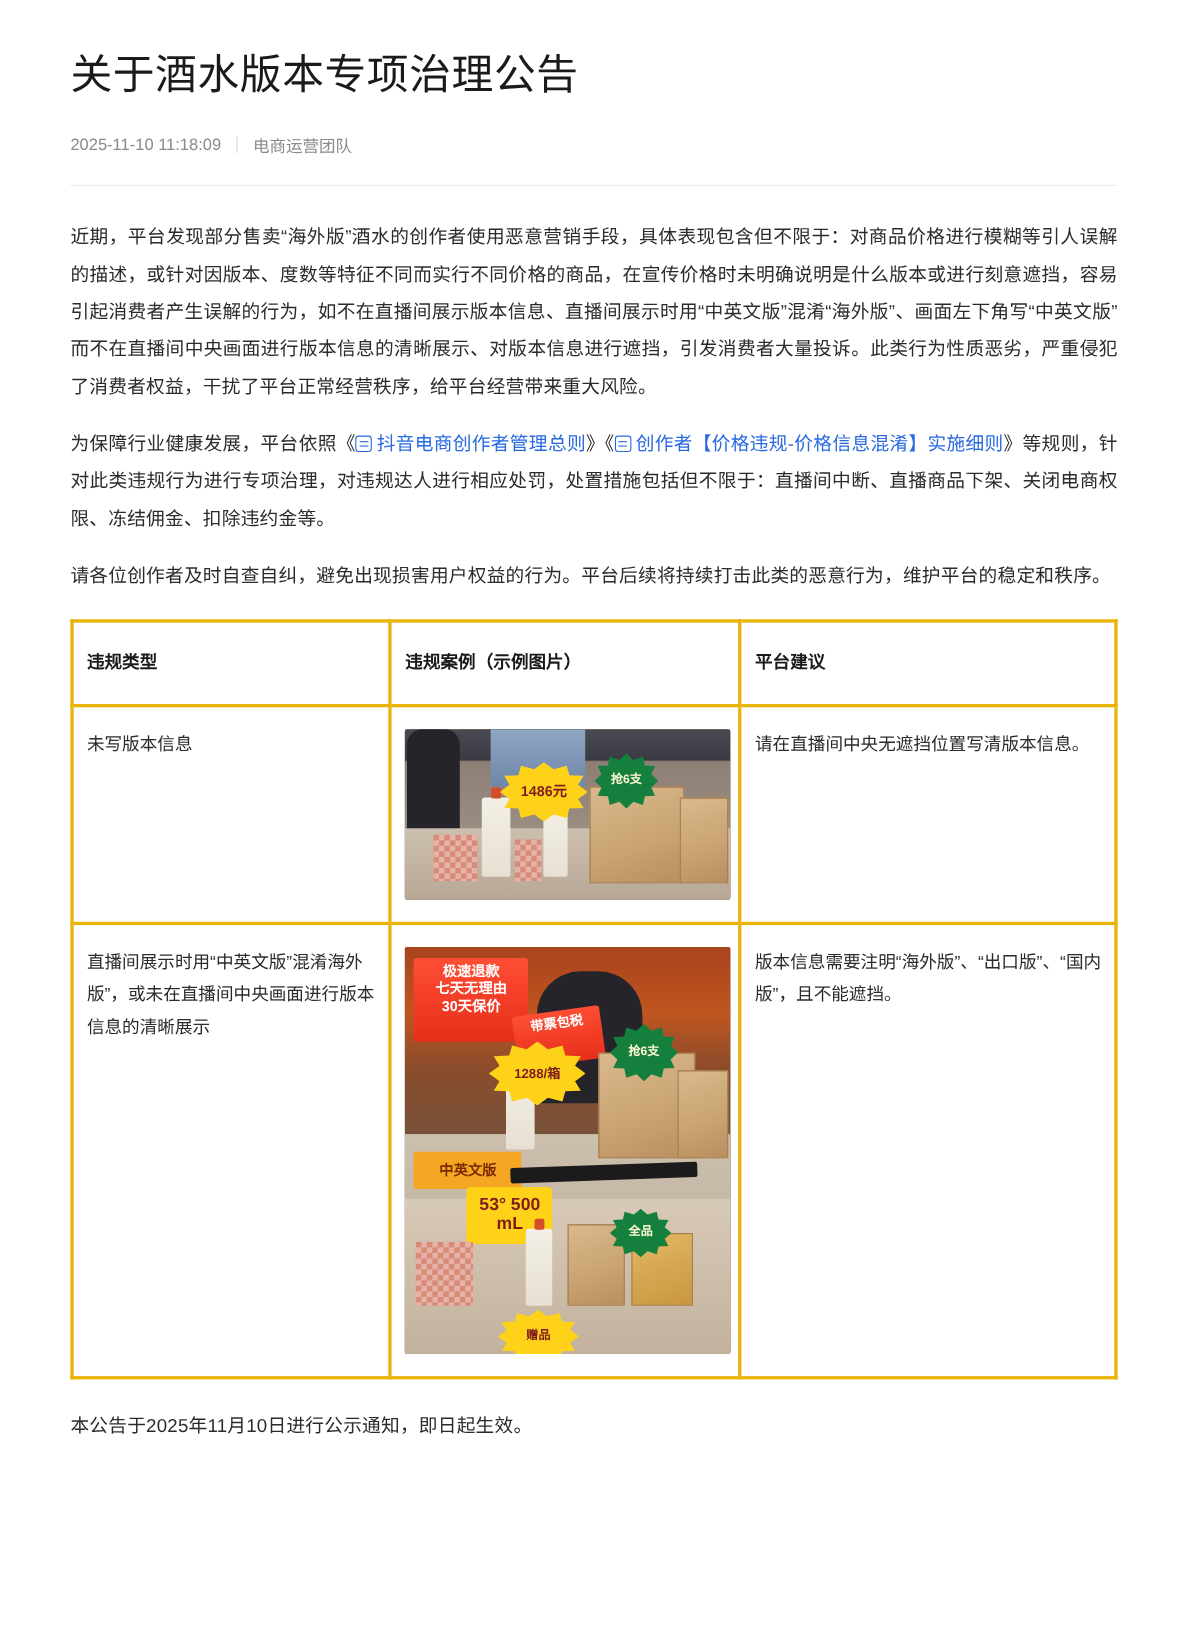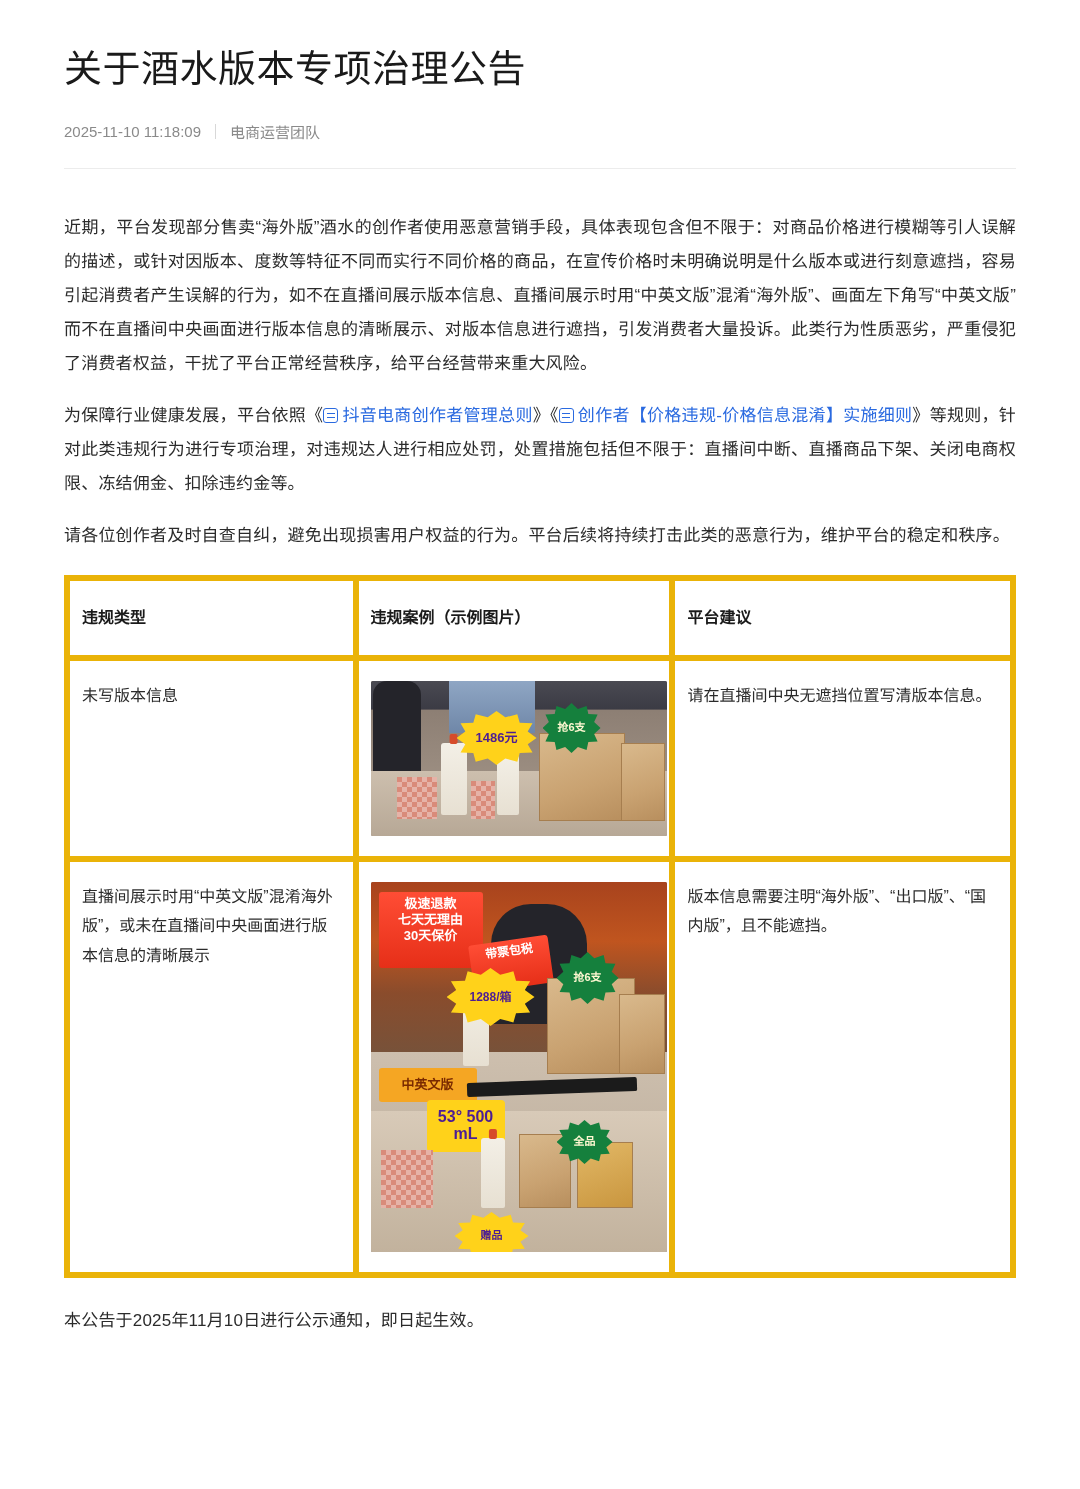--- a/index.html
+++ b/index.html
@@ -50,21 +50,21 @@
     font-size: 17px;
     font-weight: 700;
     color: #1a1a1a;
     margin: 0 0 22px 0;
     letter-spacing: 0.3px;
   }
   p.para {
     font-size: 17px;
     line-height: 2.0;
     color: #2b2b2b;
-    margin: 12px 0 18px 0;
+    margin: 0 0 18px 0;
     text-align: justify;
     letter-spacing: 0.2px;
   }
   .doc-link {
     color: #2a6ae0;
     text-decoration: none;
     cursor: pointer;
   }
   .link-icon {
     display: inline-block;
@@ -89,21 +89,21 @@
   .link-icon::after  { top: 7.5px; }
 
   table.viol-table {
     width: 100%;
     border-collapse: collapse;
     margin: 22px 0 26px 0;
     table-layout: fixed;
   }
   table.viol-table th,
   table.viol-table td {
-    border: 6px solid #eab308;
+    border: 3px solid #eab308;
     padding: 20px 12px;
     vertical-align: top;
     font-size: 16px;
     line-height: 1.85;
     color: #2b2b2b;
     text-align: left;
     font-weight: 400;
   }
   table.viol-table th {
     font-weight: 700;
@@ -162,21 +162,21 @@
     background: #24242a;
     border-radius: 14px 14px 0 0;
   }
   .ph-jeans {
     position: absolute;
     background: linear-gradient(180deg, #8fa6c4 0%, #6f87a8 100%);
   }
   .ph-burst {
     position: absolute;
     display: flex; align-items: center; justify-content: center;
-    color: #4c1d95;
+    color: #7f1d1d;
     font-weight: 700;
     text-align: center;
     line-height: 1.05;
     background: #ffd21a;
     clip-path: polygon(50% 0%, 61% 12%, 76% 6%, 79% 22%, 95% 23%, 89% 38%,
                        100% 50%, 89% 62%, 95% 77%, 79% 78%, 76% 94%, 61% 88%,
                        50% 100%, 39% 88%, 24% 94%, 21% 78%, 5% 77%, 11% 62%,
                        0% 50%, 11% 38%, 5% 23%, 21% 22%, 24% 6%, 39% 12%);
   }
   .ph-burst.red { background: #15803d; color: #fff8d2; }

